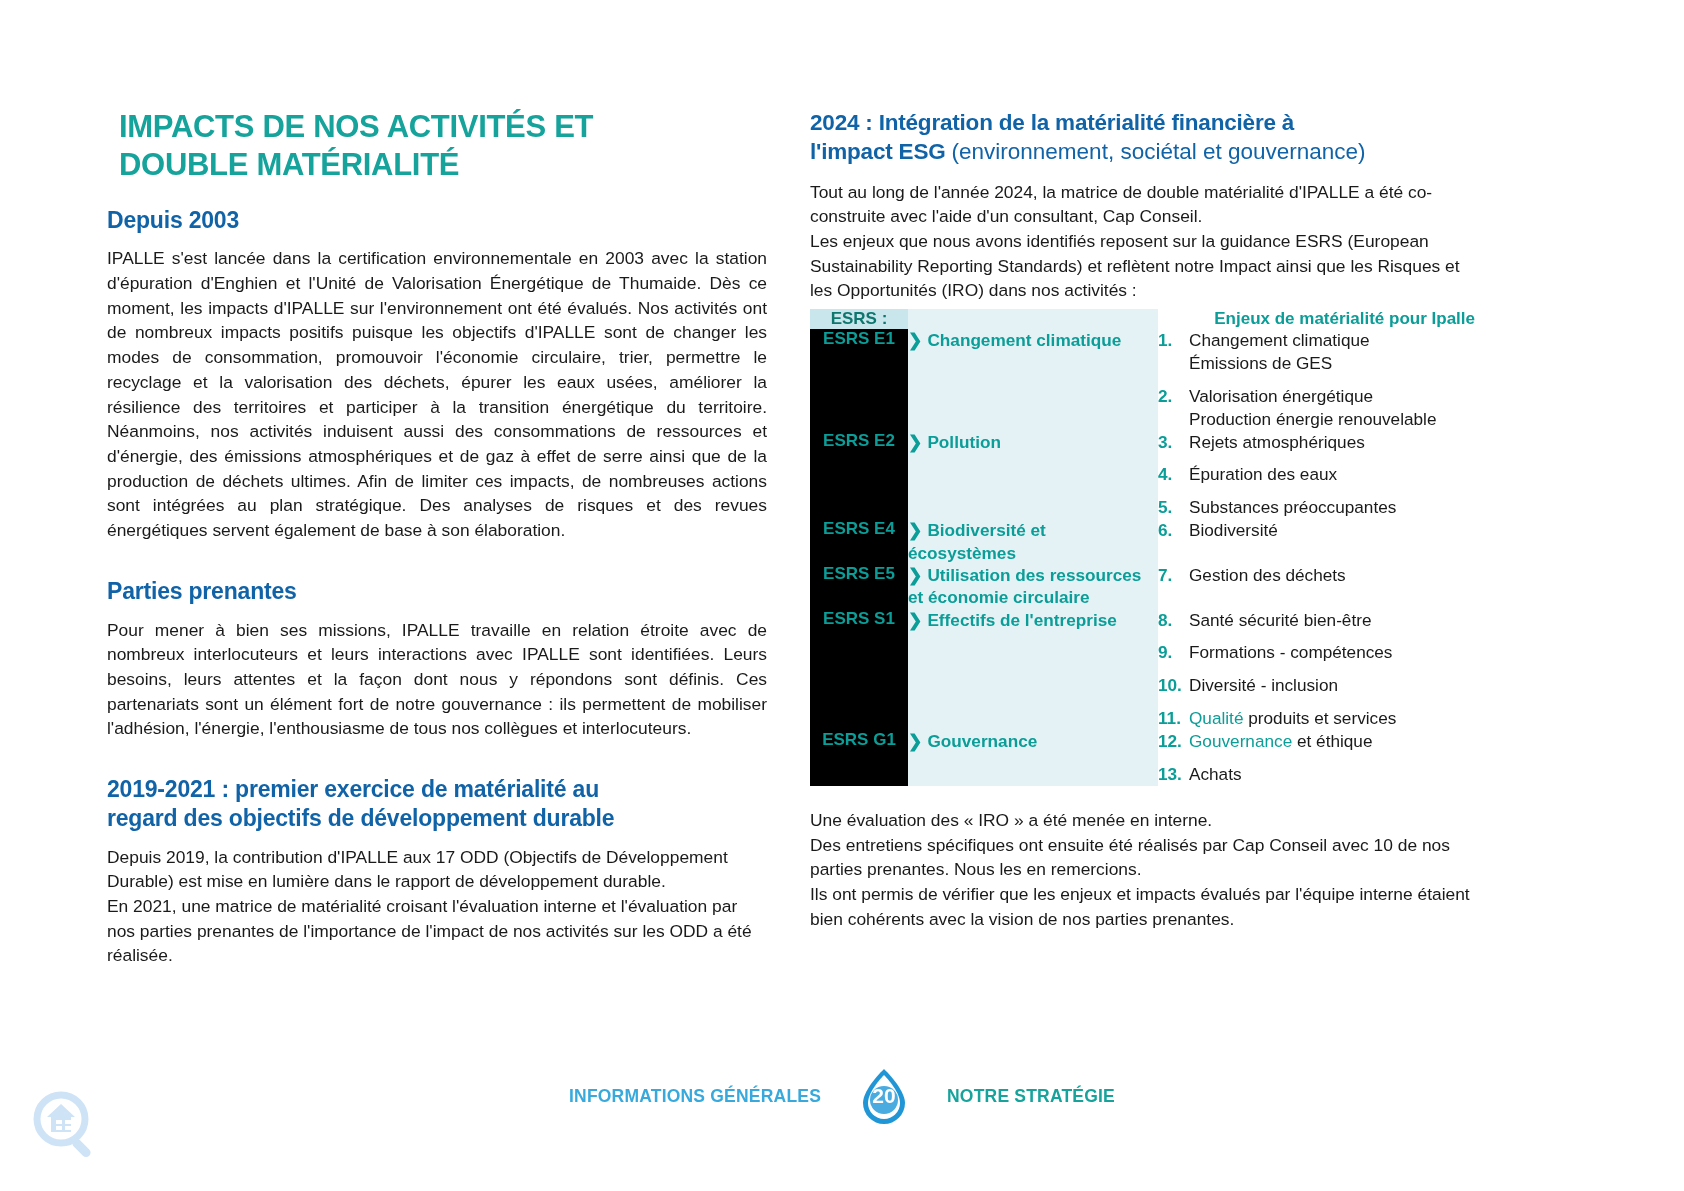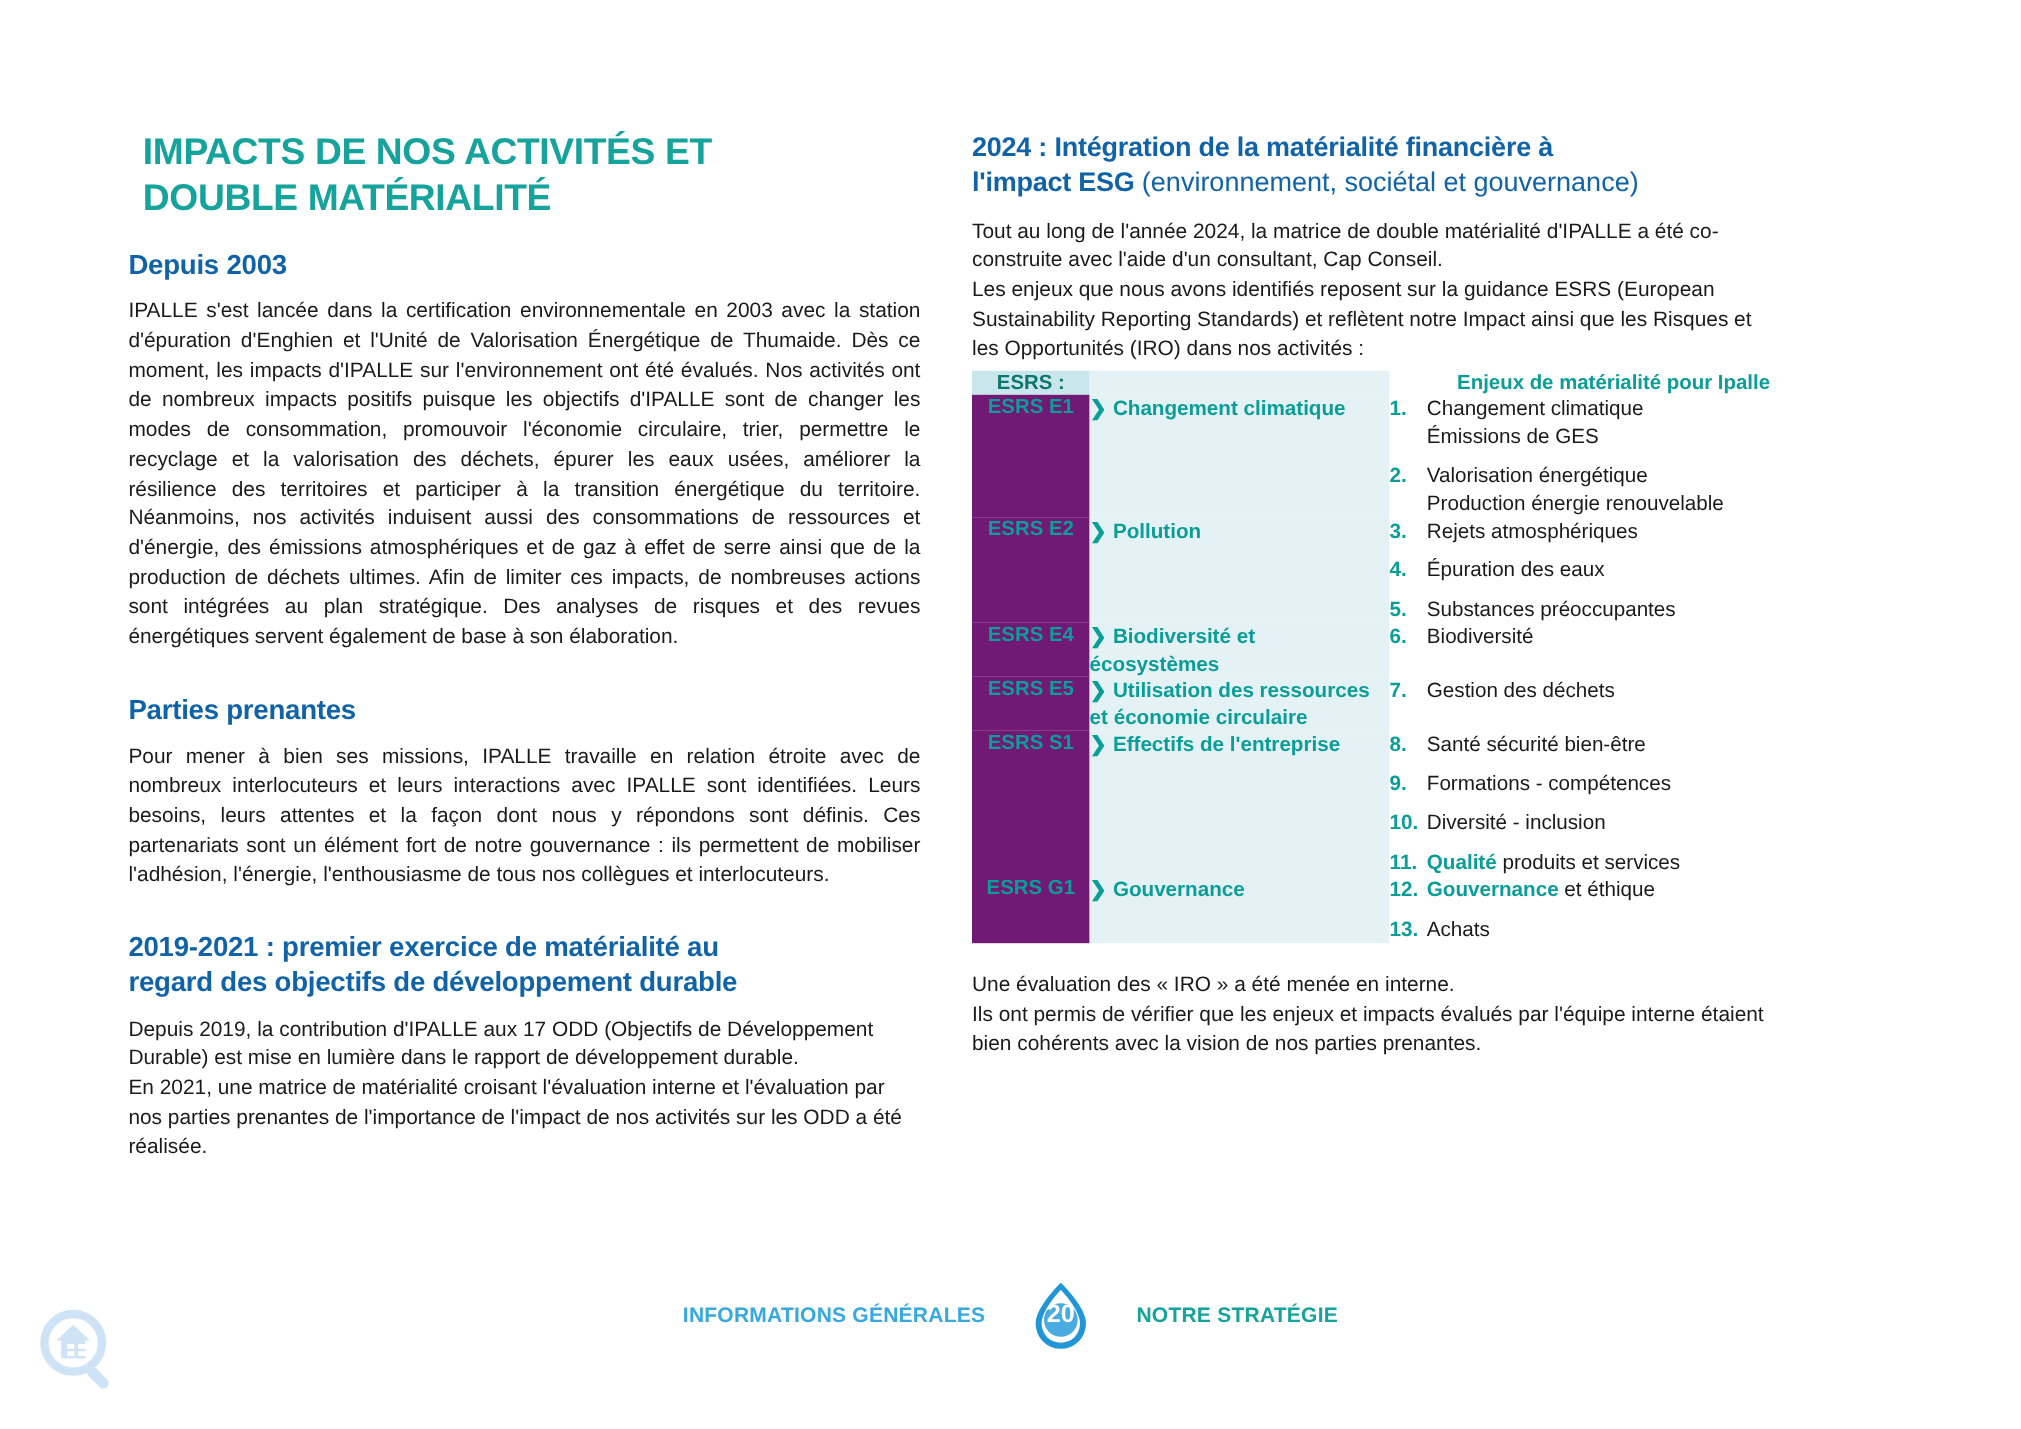--- a/index.html
+++ b/index.html
@@ -90,21 +90,21 @@
   .mtable col.c2 { width: 250px; }
   .mtable col.c3 { width: 317px; }
 
   .mtable td, .mtable th {
     vertical-align: top;
     padding: 0;
     border: 0;
   }
 
   .cell-code {
-    background: #701a75;
+    background: #000000;
     color: #0b9d97;
     font-size: 17px;
     font-weight: 800;
     text-align: center;
     padding: 14px 4px 16px 4px;
     border-bottom: 2px solid #ffffff;
   }
   .cell-topic {
     background: #e4f2f5;
     color: #0b9d97;
@@ -135,21 +135,21 @@
   .issue:last-child { margin-bottom: 0; }
   .issue .num {
     color: #0b9d97;
     font-weight: 800;
     display: inline-block;
     width: 31px;
     text-indent: 0;
   }
   .issue .hl {
     color: #0b9d97;
-    font-weight: 700;
+    font-weight: 400;
   }
   .issue .sub {
     display: block;
     text-indent: 0;
   }
 
   
   .hdr-code {
     background: #c9e6ec;
     color: #0f766e;
@@ -336,20 +336,21 @@
             <td class="cell-issues">
               <div class="issue"><span class="num">12.</span><span class="hl">Gouvernance</span><span> et éthique</span></div>
               <div class="issue"><span class="num">13.</span><span>Achats</span></div>
             </td>
           </tr>
         </tbody>
     </table>
 
     <div class="table-note">
       <div>Une évaluation des « IRO » a été menée en interne.</div>
+      <div>Des entretiens spécifiques ont ensuite été réalisés par Cap Conseil avec 10 de nos parties prenantes. Nous les en remercions.</div>
       <div>Ils ont permis de vérifier que les enjeux et impacts évalués par l'équipe interne étaient bien cohérents avec la vision de nos parties prenantes.</div>
     </div>
   </div>
 
   <div class="footer">
     <span class="foot-left">INFORMATIONS GÉNÉRALES</span>
     <span class="badge">
       <svg viewBox="0 0 58 58" width="58" height="58">
         <path d="M29 2 C29 2 50 22 50 36 A21 21 0 0 1 8 36 C8 22 29 2 29 2 Z" fill="#2196d6"></path>
         <path d="M29 8 C29 8 45 24 45 36 A16 16 0 0 1 13 36 C13 24 29 8 29 8 Z" fill="#ffffff"></path>

